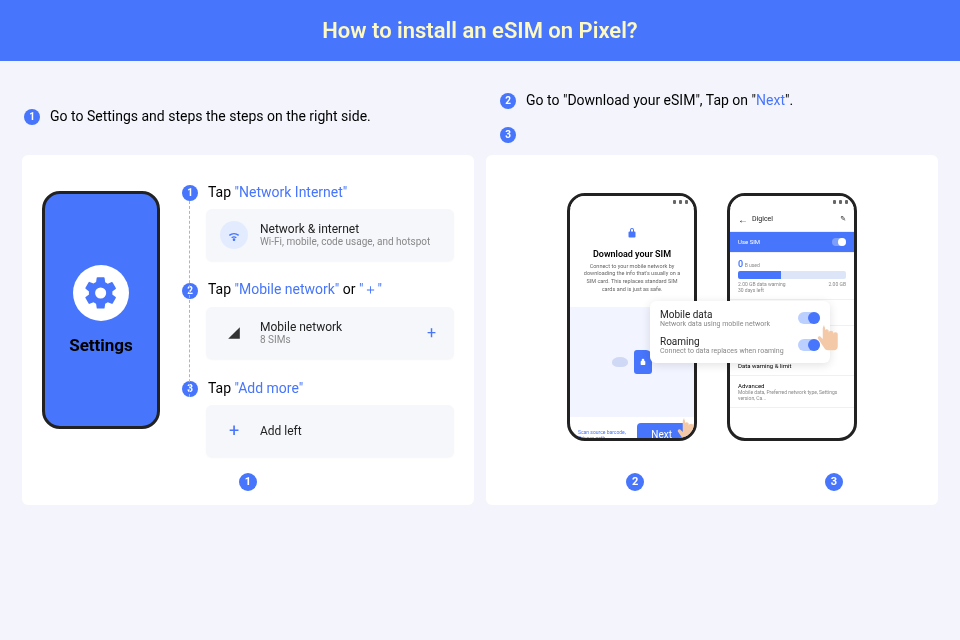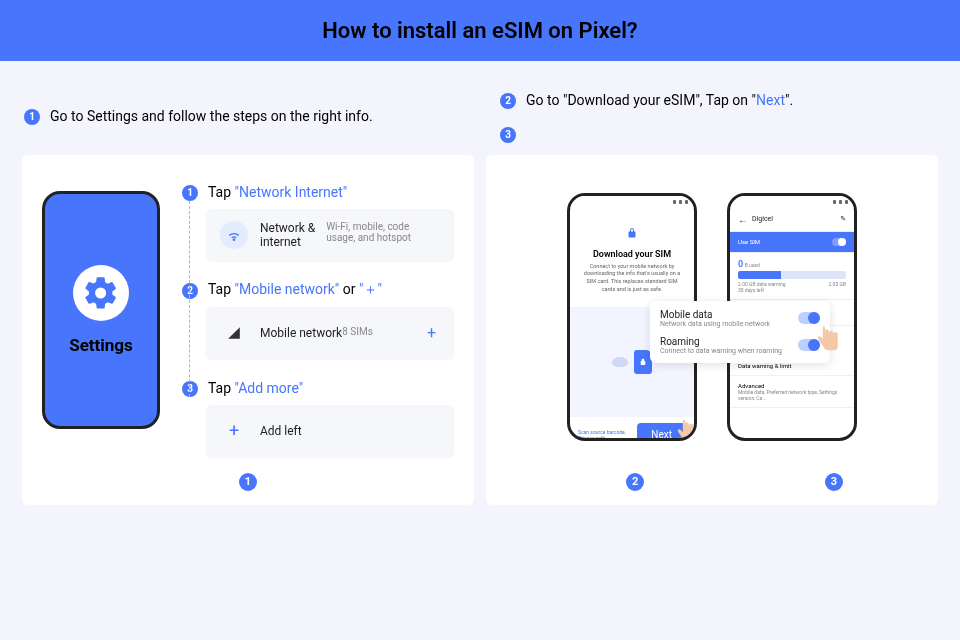--- a/index.html
+++ b/index.html
@@ -1,17 +1,17 @@
 <!DOCTYPE html>
 <html><head>
 <meta charset="utf-8">
 <style>
   * { box-sizing: border-box; margin: 0; padding: 0; }
   body { font-family: -apple-system, BlinkMacSystemFont, 'Segoe UI', Roboto, sans-serif; background: #f3f4fc; width: 960px; height: 640px; overflow: hidden; }
-  .header { background: #4775fb; color: #000000; text-align: center; padding: 18px 0; font-size: 22px; font-weight: 600; }
+  .header { background: #4775fb; color: #fef9c3; text-align: center; padding: 18px 0; font-size: 22px; font-weight: 600; }
   .top-instructions { display: flex; padding: 30px 24px 12px 24px; gap: 40px; }
   .left-instr { flex: 1; display: flex; align-items: center; gap: 10px; }
   .right-instr { flex: 1; display: flex; flex-direction: column; gap: 14px; }
   .instr-row { display: flex; align-items: flex-start; gap: 10px; font-size: 14px; line-height: 1.4; }
   .num-badge { width: 16px; height: 16px; border-radius: 50%; background: #4775fb; color: #fff; font-size: 10px; font-weight: 700; display: inline-flex; align-items: center; justify-content: center; flex-shrink: 0; margin-top: 2px; }
   .hl { color: #4775fb; }
   .panels { display: flex; gap: 12px; padding: 0 22px; }
   .panel { background: #fff; border-radius: 6px; flex: 1; padding: 28px 20px 18px 20px; position: relative; }
 
   
@@ -22,21 +22,21 @@
   .settings-label { color: #000000; font-size: 17px; font-weight: 700; }
 
   .steps-col { flex: 1; display: flex; flex-direction: column; gap: 20px; position: relative; }
   .step-dotted { position: absolute; left: 7px; top: 18px; bottom: 60px; border-left: 1px dashed #9bb3f5; }
   .step { display: flex; flex-direction: column; gap: 8px; }
   .step-head { display: flex; align-items: center; gap: 10px; font-size: 14px; }
   .card { background: #f6f7fb; border-radius: 6px; padding: 12px 14px; display: flex; align-items: center; gap: 12px; margin-left: 24px; box-shadow: 0 1px 2px rgba(0,0,0,0.04); }
   .card-icon { width: 28px; height: 28px; border-radius: 50%; background: #e3ecff; color: #4775fb; display: flex; align-items: center; justify-content: center; font-size: 14px; flex-shrink: 0; }
   .card-icon.tri { background: transparent; color: #333; }
   .card-icon.plus { background: transparent; color: #4775fb; font-size: 18px; font-weight: 400; }
-  .card-txt { display: flex; flex-direction: row; }
+  .card-txt { display: flex; flex-direction: column; }
   .card-title { font-size: 12px; color: #222; }
   .card-sub { font-size: 10px; color: #888; }
   .card .plus-right { margin-left: auto; color: #4775fb; font-size: 16px; padding: 0 4px; }
 
   
   .right-panel-inner { display: flex; gap: 30px; justify-content: center; align-items: flex-end; position: relative; padding-top: 10px; }
   .mock-phone { width: 130px; height: 248px; border: 3px solid #222; border-radius: 18px; background: #fff; position: relative; overflow: hidden; }
   .mock-status { height: 12px; background: #fff; display: flex; justify-content: flex-end; align-items: center; padding: 0 6px; gap: 3px; }
   .mock-status span { width: 3px; height: 4px; background: #666; border-radius: 1px; }
   .mock-top-white { padding: 16px 10px 8px 10px; text-align: center; }
@@ -80,21 +80,21 @@
 </style>
 </head>
 <body>
 
 <div class="header">How to install an eSIM on Pixel?</div>
 
 <div class="top-instructions">
   <div class="left-instr">
     <div class="instr-row">
       <span class="num-badge">1</span>
-      <span>Go to Settings and follow the steps on the right info.</span>
+      <span>Go to Settings and steps the steps on the right side.</span>
     </div>
   </div>
   <div class="right-instr">
     <div class="instr-row">
       <span class="num-badge">2</span>
       <span>
         <span>Go to "Download your eSIM", Tap on "</span><span class="hl">Next</span><span>".</span>
       </span>
     </div>
     <div class="instr-row">
@@ -250,21 +250,21 @@
         <div class="float-row">
           <div class="float-txt">
             <span class="fr-title">Mobile data</span>
             <span class="fr-sub">Network data using mobile network</span>
           </div>
           <div class="toggle-on"></div>
         </div>
         <div class="float-row">
           <div class="float-txt">
             <span class="fr-title">Roaming</span>
-            <span class="fr-sub">Connect to data warning when roaming</span>
+            <span class="fr-sub">Connect to data replaces when roaming</span>
           </div>
           <div class="toggle-on"></div>
         </div>
         <svg class="hand-point hand-right" viewBox="0 0 48 48">
             <path fill="#f4c9a8" d="M20 6c-2 0-3 2-3 4v14l-3-3c-2-2-5 1-3 3l8 12c1 2 3 3 5 3h8c3 0 5-2 5-5V18c0-2-1-3-3-3s-3 1-3 3v-2c0-2-1-3-3-3s-3 1-3 3v-2c0-2-1-3-3-3s-2 1-2 3V10c0-2-1-4-3-4z"></path>
           </svg>
       </div>
 
     </div>
     <div class="panel-badge pb2">2</div>

